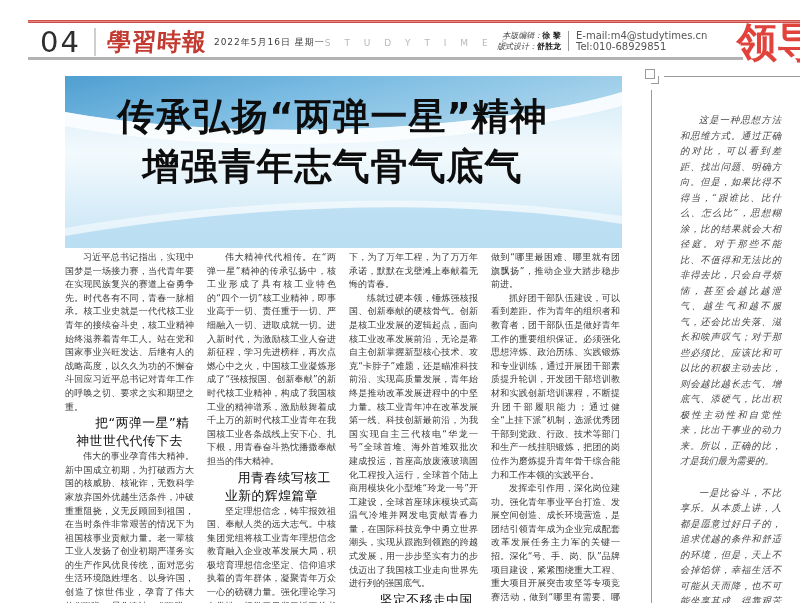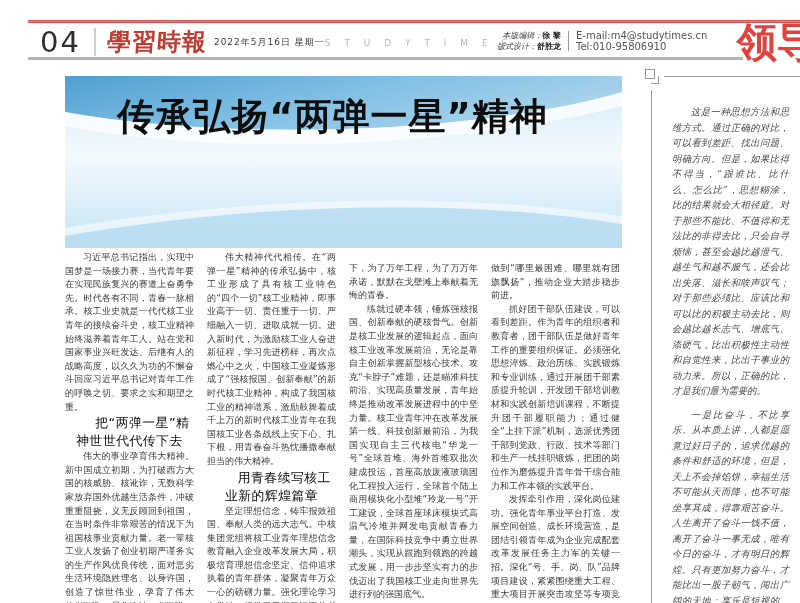--- a/index.html
+++ b/index.html
@@ -37,35 +37,35 @@
   .banner svg{position:absolute;left:0;top:0;}
   .title-wrap{position:relative;text-align:center;padding-top:16px;}
   .title-line{font-size:37px;font-weight:900;color:#0d0d0d;line-height:50px;
     letter-spacing:1px;white-space:nowrap;}
   .byline{position:relative;text-align:center;font-size:10.5px;color:#222;
     margin-top:12px;letter-spacing:1px;}
   .columns{display:flex;gap:13px;height:353px;overflow:hidden;margin-top:3px;}
   .col{width:129px;flex:0 0 129px;font-size:9px;line-height:13.6px;
     text-align:justify;color:#3a3a3a;overflow:hidden;}
   .col p{margin:0;text-indent:2em;}
-  .col p.cont{text-indent:0;margin-top:11px;}
+  .col p.cont{text-indent:0;}
   .subhead{font-size:12.8px;line-height:18px;font-weight:normal;color:#0c0c0c;
     text-align:center;margin:10px 2px 8px;text-indent:0;letter-spacing:0.5px;}
   
   .side{position:absolute;left:643px;top:68px;width:157px;height:535px;}
   .side-box-top{position:absolute;top:8px;left:21px;right:0;height:1px;background:#9a9a9a;}
   .side-box-left{position:absolute;top:22px;left:8px;bottom:0;width:1px;background:#9a9a9a;}
   .corner-step-v{position:absolute;top:8px;left:15px;width:1px;height:8px;background:#9a9a9a;}
   .corner-step-h{position:absolute;top:15px;left:8px;width:8px;height:1px;background:#9a9a9a;}
   .corner-square{position:absolute;top:1px;left:2px;width:8px;height:8px;
     border:1px solid #9a9a9a;background:#fff;}
   .side-text{position:absolute;left:21px;top:28px;right:3px;bottom:0;overflow:hidden;
     font-family:"DejaVu Serif","Liberation Serif",serif;font-style:italic;
     font-size:9.4px;line-height:15.5px;color:#474747;text-align:justify;}
-  .side-text p{margin:8px;text-indent:2em;}
+  .side-text p{margin:16px;text-indent:2em;}
 </style>
 </head>
 <body>
 
 <div class="top-red-rule"></div>
 <div class="gray-rule"></div>
 
 <div class="header">
   <div class="page-num">04</div>
   <div class="hdr-divider"></div>
@@ -77,21 +77,21 @@
 </div>
 
 <div class="editor-info">
   <div class="editor-col">
     <div class="editor-row"><span>本版编辑：</span><b>徐 黎</b></div>
     <div class="editor-row"><span>版式设计：</span><b>舒胜龙</b></div>
   </div>
   <div class="editor-vline"></div>
   <div class="contact-col">
     <div class="contact-row">E-mail:m4@studytimes.cn</div>
-    <div class="contact-row">Tel:010-95806910</div>
+    <div class="contact-row">Tel:010-68929851</div>
   </div>
 </div>
 
 <div class="corner-title">领导</div>
 
 <div class="main">
   <div class="banner">
     <svg width="557" height="172" viewBox="0 0 557 172" preserveAspectRatio="none">
       <defs>
         <linearGradient id="gBase" x1="0" y1="0" x2="0" y2="1">
@@ -106,20 +106,21 @@
         </linearGradient>
       </defs>
       <rect x="0" y="0" width="557" height="172" fill="url(#gBase)"></rect>
       <path d="M0,0 L557,0 L557,16 C430,54 180,68 0,36 Z" fill="url(#gTop)"></path>
       <path d="M0,36 C180,68 430,54 557,16 L557,30 C400,70 170,82 0,50 Z" fill="#ffffff" opacity="0.75"></path>
       <path d="M0,172 L557,172 L557,148 C370,118 160,132 0,160 Z" fill="#b6dcf1" opacity="0.8"></path>
       <path d="M0,160 C160,132 370,118 557,148 L557,140 C360,112 150,126 0,152 Z" fill="#ffffff" opacity="0.5"></path>
     </svg>
     <div class="title-wrap">
       <div class="title-line">传承弘扬“两弹一星”精神</div>
+      <div class="title-line">增强青年志气骨气底气</div>
     </div>
   </div>
 
   <div class="columns">
     <div class="col">
       <p>习近平总书记指出，实现中国梦是一场接力赛，当代青年要在实现民族复兴的赛道上奋勇争先。时代各有不同，青春一脉相承。核工业史就是一代代核工业青年的接续奋斗史，核工业精神始终滋养着青年工人。站在党和国家事业兴旺发达、后继有人的战略高度，以久久为功的不懈奋斗回应习近平总书记对青年工作的呼唤之切、要求之实和期望之重。</p>
       <p class="subhead">把“两弹一星”精神世世代代传下去</p>
       <p>伟大的事业孕育伟大精神。新中国成立初期，为打破西方大国的核威胁、核讹诈，无数科学家放弃国外优越生活条件，冲破重重阻挠，义无反顾回到祖国，在当时条件非常艰苦的情况下为祖国核事业贡献力量。老一辈核工业人发扬了创业初期严谨务实的生产作风优良传统，面对恶劣生活环境隐姓埋名、以身许国，创造了惊世伟业，孕育了伟大的“两弹一星”精神。“两弹一星”精神是共产党人精神谱系的重要组成部分，体现了共产党人热爱祖国、无私奉献的崇高品格，是中华民族的宝贵精神财富。</p>
     </div>
     <div class="col">

